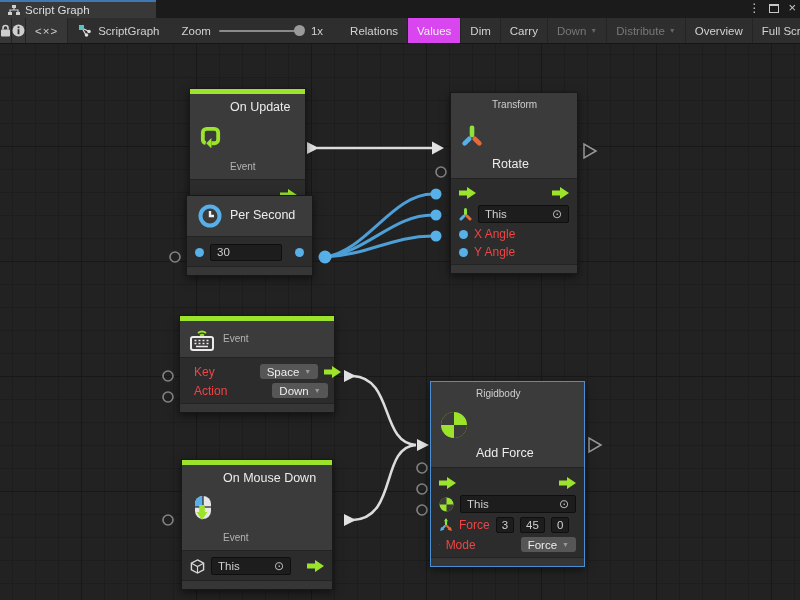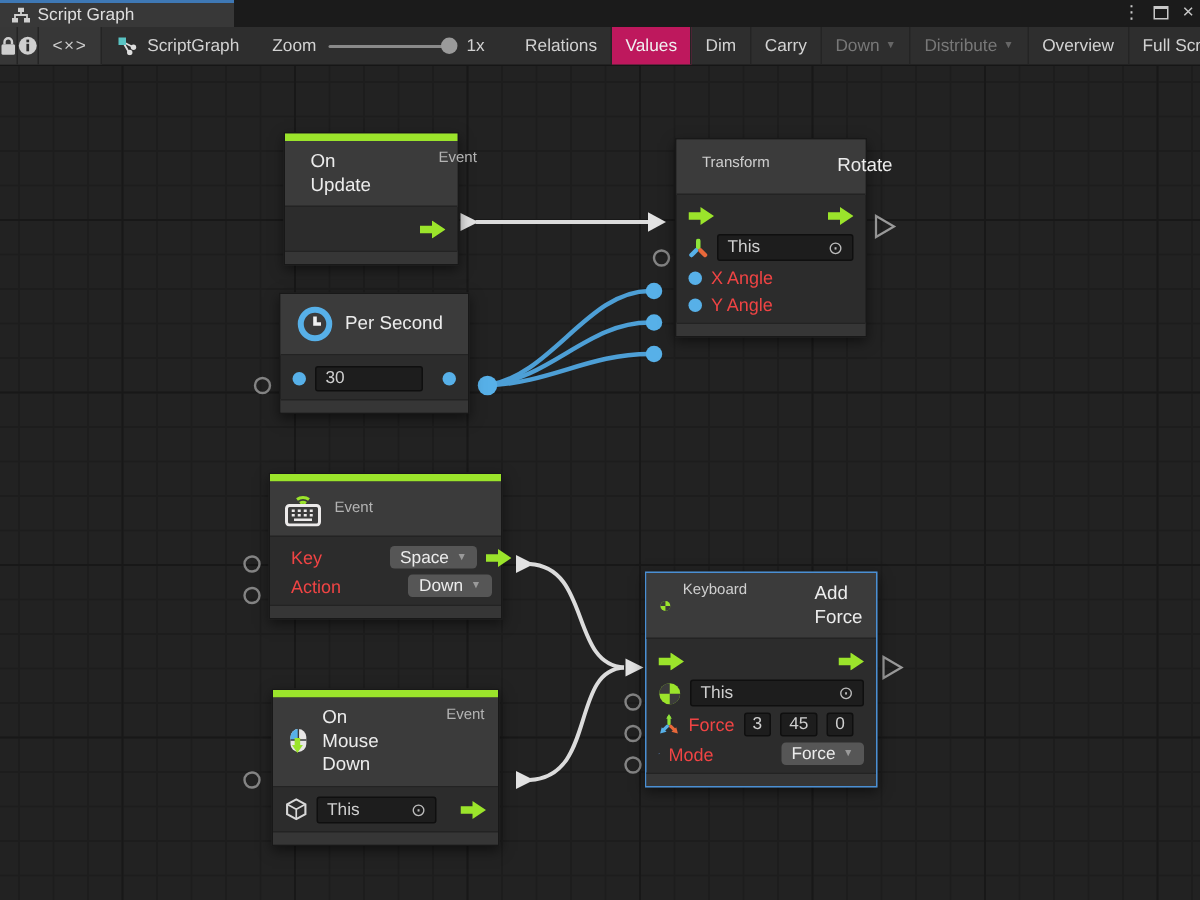--- a/index.html
+++ b/index.html
@@ -17,21 +17,21 @@
   .wc-max { width:10px; height:9px; border:1.5px solid #c8c8c8; border-top-width:2.5px; }
   .wc-close { font-size:13px; line-height:14px; }
 
   
   .toolbar { position:absolute; top:18px; left:0; width:800px; height:26px; background:#2e2e2e;
     border-bottom:1px solid #161616; display:flex; align-items:stretch; color:#d2d2d2; font-size:11.5px; }
   .tb-btn { display:flex; align-items:center; justify-content:center; padding:0 9px;
     border-right:1px solid #242424; white-space:nowrap; }
   .tb-btn.icon-btn { width:30px; padding:0; background:#373737; }
   .tb-btn.code-btn { width:48px; background:#373737; color:#cfcfcf; letter-spacing:1px; }
-  .tb-btn.active { background:#be185d; color:#f0f0f0; }
+  .tb-btn.active { background:#d946ef; color:#f0f0f0; }
   .tb-btn.disabled { color:#787878; }
   .tb-spacer { width:22px; border-right:none; }
   .breadcrumb { display:flex; align-items:center; gap:6px; padding:0 10px; }
   .zoom-group { display:flex; align-items:center; gap:8px; padding:0 12px; margin-right:6px; }
   .zoom-track { position:relative; width:84px; height:2px; background:#8a8a8a; border-radius:1px; }
   .zoom-handle { position:absolute; right:-2px; top:-4.5px; width:11px; height:11px; border-radius:50%; background:#9a9a9a; }
   .caret { font-size:7px; color:#9a9a9a; margin-left:4px; }
   .caret.dim { color:#666; }
 
   
@@ -45,21 +45,21 @@
     background-position:-34px -13px,-34px -13px,-11px -13px,-11px -13px; }
   .wires { position:absolute; top:0; left:0; width:800px; height:556px; }
 
   
   .node { position:absolute; background:#2c2c2c; border:1px solid #181818;
     box-shadow:0 3px 8px rgba(0,0,0,.5); }
   .node.selected { border:1px solid #4a8fd4; }
   .topbar { height:5px; background:#9BE42B; }
   .nheader { background:#3b3b3b; border-bottom:1px solid #232323; display:flex; align-items:center;
     gap:8px; padding:6px 9px; }
-  .htext { display:flex; flex-direction:row; line-height:1.25;gap:45px; }
+  .htext { display:flex; flex-direction:column; line-height:1.25;gap:45px; }
   .ncat { font-size:10px; color:#cfcfcf; }
   .ntitle { font-size:12.5px; color:#ececec; }
   .nsub { font-size:10px; color:#b4b4b4; }
   .nbody { padding:4px 0 3px 0; }
   .nrow { display:flex; align-items:center; gap:6px; padding:2px 8px; min-height:17px; }
   .nfooter { height:9px; background:#363636; border-top:1px solid #232323; }
   .port-dot { width:9px; height:9px; border-radius:50%; background:#57B0E8; flex:none; }
   .plabel { font-size:12px; color:#ef4444; }
   .field { background:#1d1d1d; border:1px solid #0f0f0f; border-radius:2px; color:#cfcfcf;
     font-size:11.5px; padding:1px 6px; display:flex; align-items:center; min-height:17px; }
@@ -346,21 +346,21 @@
     </div>
 
     <div class="node selected" style="left:430px; top:337px; width:155px;">
       <div class="nheader">
         <svg width="28" height="28" viewBox="0 0 28 28">
           <circle cx="14" cy="14" r="13" fill="#9BE42B"></circle>
           <path d="M14 14 L14 1 A13 13 0 0 0 1 14 Z" fill="#3b3b3b"></path>
           <path d="M14 14 L14 27 A13 13 0 0 0 27 14 Z" fill="#3b3b3b"></path>
         </svg>
         <div class="htext">
-          <span class="ncat">Keyboard</span>
+          <span class="ncat">Rigidbody</span>
           <span class="ntitle">Add Force</span>
         </div>
       </div>
       <div class="nbody">
         <div class="nrow" style="min-height:21px;">
           <svg class="flow-arrow" width="17" height="12" viewBox="0 0 17 12">
             <path d="M0 3.5h8V0l9 6-9 6V8.5H0z" fill="#9BE42B"></path>
             </svg>
           <svg class="flow-arrow mla" width="17" height="12" viewBox="0 0 17 12">
             <path d="M0 3.5h8V0l9 6-9 6V8.5H0z" fill="#9BE42B"></path>

